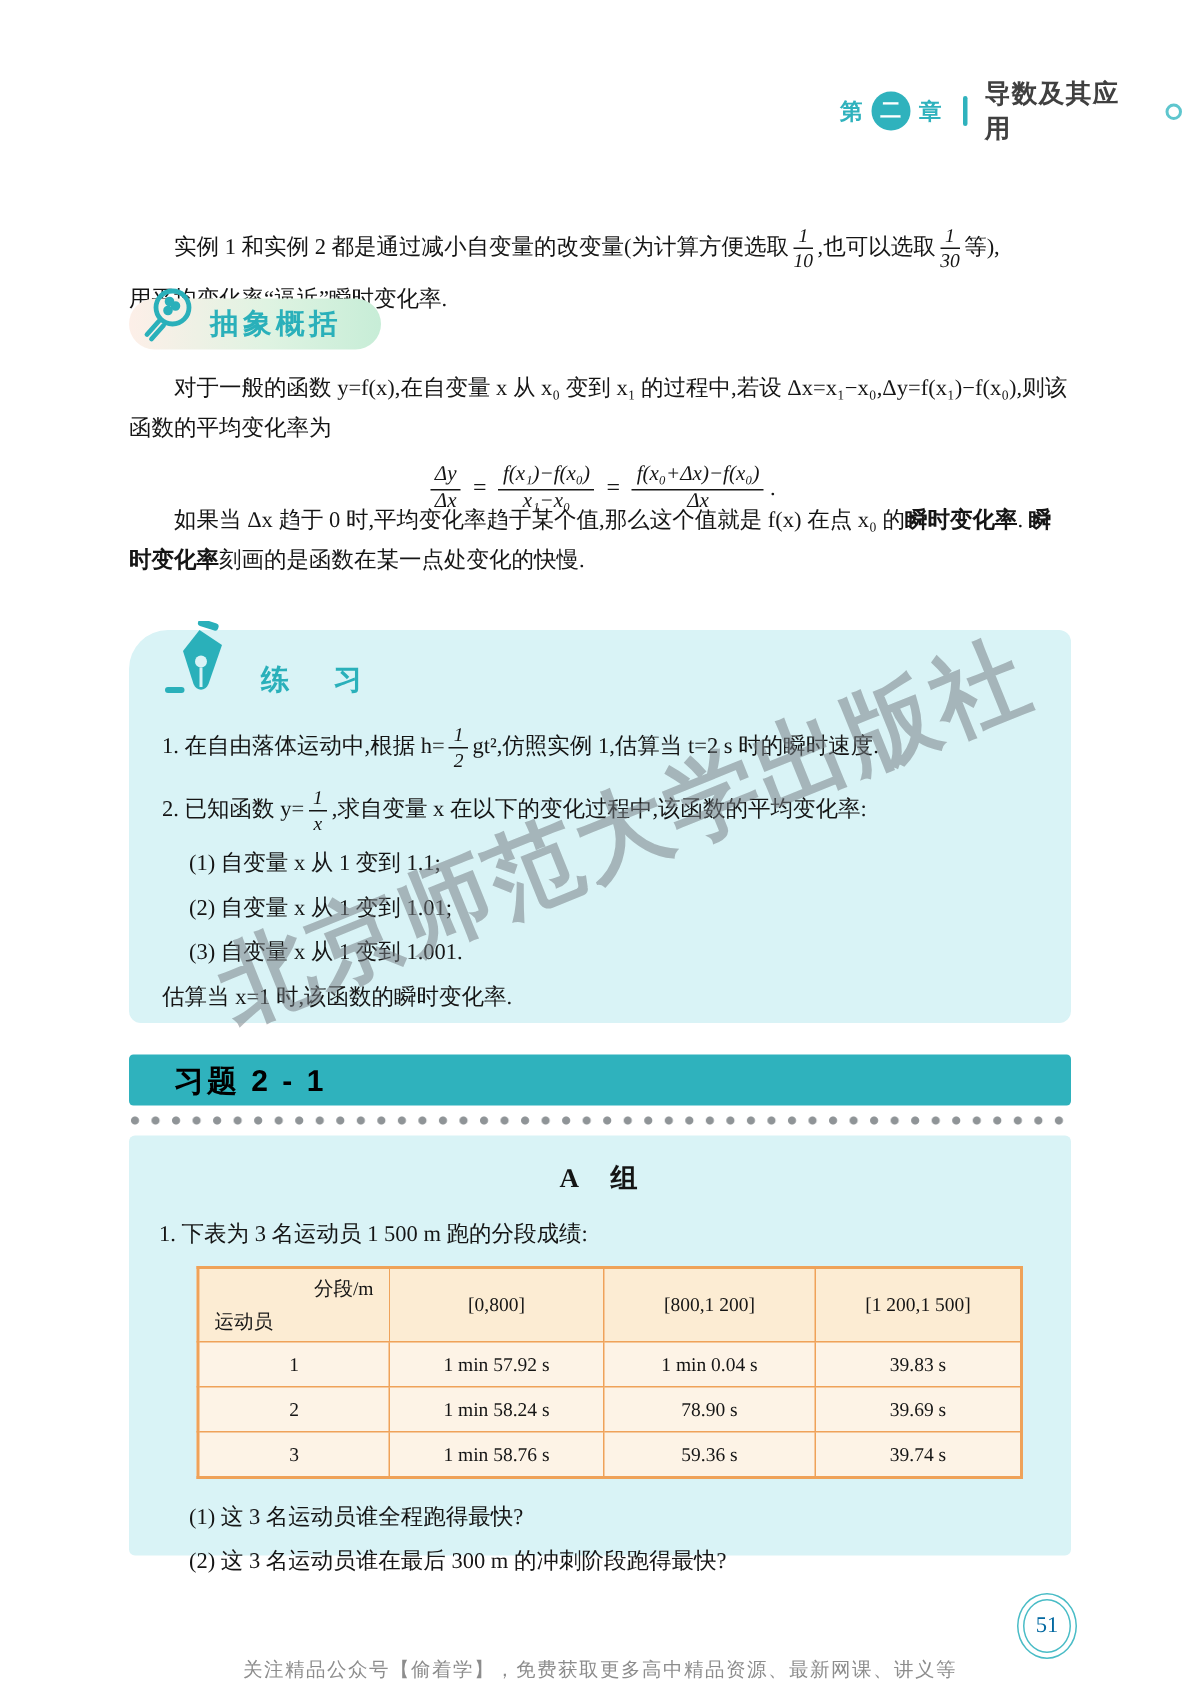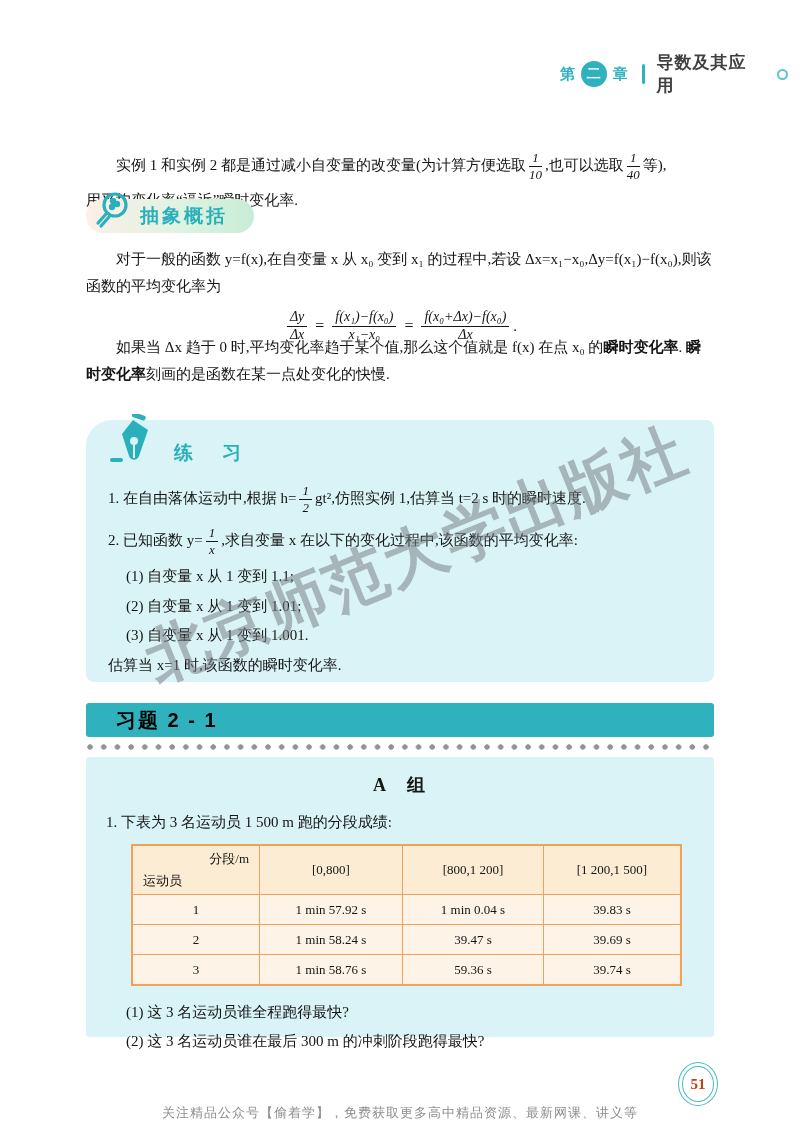--- a/index.html
+++ b/index.html
@@ -94,21 +94,21 @@
       transparent calc(50% - 0.8px), #efa259 calc(50% - 0.8px),
       #efa259 calc(50% + 0.8px), transparent calc(50% + 0.8px));}
   .diag-top{position:absolute; right:10px; top:4px; font-size:13px;}
   .diag-bottom{position:absolute; left:10px; bottom:4px; font-size:13px;}
   .question-line{margin-left:40px; line-height:29px; font-size:15px;}
 
   
   .page-badge{position:absolute; left:678px; top:1062px; width:38px; height:42px;
     border:1.6px solid #49bcc6; border-radius:50%; display:flex; align-items:center; justify-content:center;}
   .page-badge-inner{width:30px; height:34px; border:1px solid #49bcc6; border-radius:50%;
-    display:flex; align-items:center; justify-content:center; font-size:15px; font-weight:bold; color:#c2410c;}
+    display:flex; align-items:center; justify-content:center; font-size:15px; font-weight:normal; color:#0369a1;}
   .page-footer{position:absolute; left:0; top:1104px; width:100%; text-align:center;
     color:#8d8d8d; font-size:13px; letter-spacing:1px;}
 </style>
 </head>
 <body>
 
 <div class="page">
 
   <div class="chap-header">
     <span class="chap-zh">第</span>
@@ -117,21 +117,21 @@
       </span>
     <span class="chap-zh">章</span>
     <span class="chap-divider"></span>
     <span class="chap-title">导数及其应用</span>
     <span class="hdr-ring"></span>
     <span class="hdr-dotline"></span>
   </div>
 
   <div class="textblock" style="top:104px;margin-top:41px;">
     <div class="intro-line">
-      <span style="display:inline-block;width:2em;"></span><span>实例 1 和实例 2 都是通过减小自变量的改变量(为计算方便选取</span><span class="frac"><span class="fnum">1</span><span class="fden">10</span></span><span>,也可以选取</span><span class="frac"><span class="fnum">1</span><span class="fden">40</span></span><span>等),</span>
+      <span style="display:inline-block;width:2em;"></span><span>实例 1 和实例 2 都是通过减小自变量的改变量(为计算方便选取</span><span class="frac"><span class="fnum">1</span><span class="fden">10</span></span><span>,也可以选取</span><span class="frac"><span class="fnum">1</span><span class="fden">30</span></span><span>等),</span>
     </div>
     <div class="intro-line2">用平均变化率“逼近”瞬时变化率.</div>
   </div>
 
   <div class="badge">
     <svg class="badge-icon" viewBox="0 0 48 48">
       <g fill="none" stroke="#2ab0ba" stroke-width="3.2" stroke-linecap="round">
         <circle cx="27" cy="18" r="11"></circle>
         <path d="M18 27 L10 36"></path>
         <path d="M21 30 L13 39"></path>
@@ -216,21 +216,21 @@
       </tr>
       <tr class="body-row">
         <td>1</td>
         <td>1 min 57.92 s</td>
         <td>1 min 0.04 s</td>
         <td>39.83 s</td>
       </tr>
       <tr class="body-row">
         <td>2</td>
         <td>1 min 58.24 s</td>
-        <td>39.47 s</td>
+        <td>78.90 s</td>
         <td>39.69 s</td>
       </tr>
       <tr class="body-row">
         <td>3</td>
         <td>1 min 58.76 s</td>
         <td>59.36 s</td>
         <td>39.74 s</td>
       </tr>
     </tbody>
       </table>

